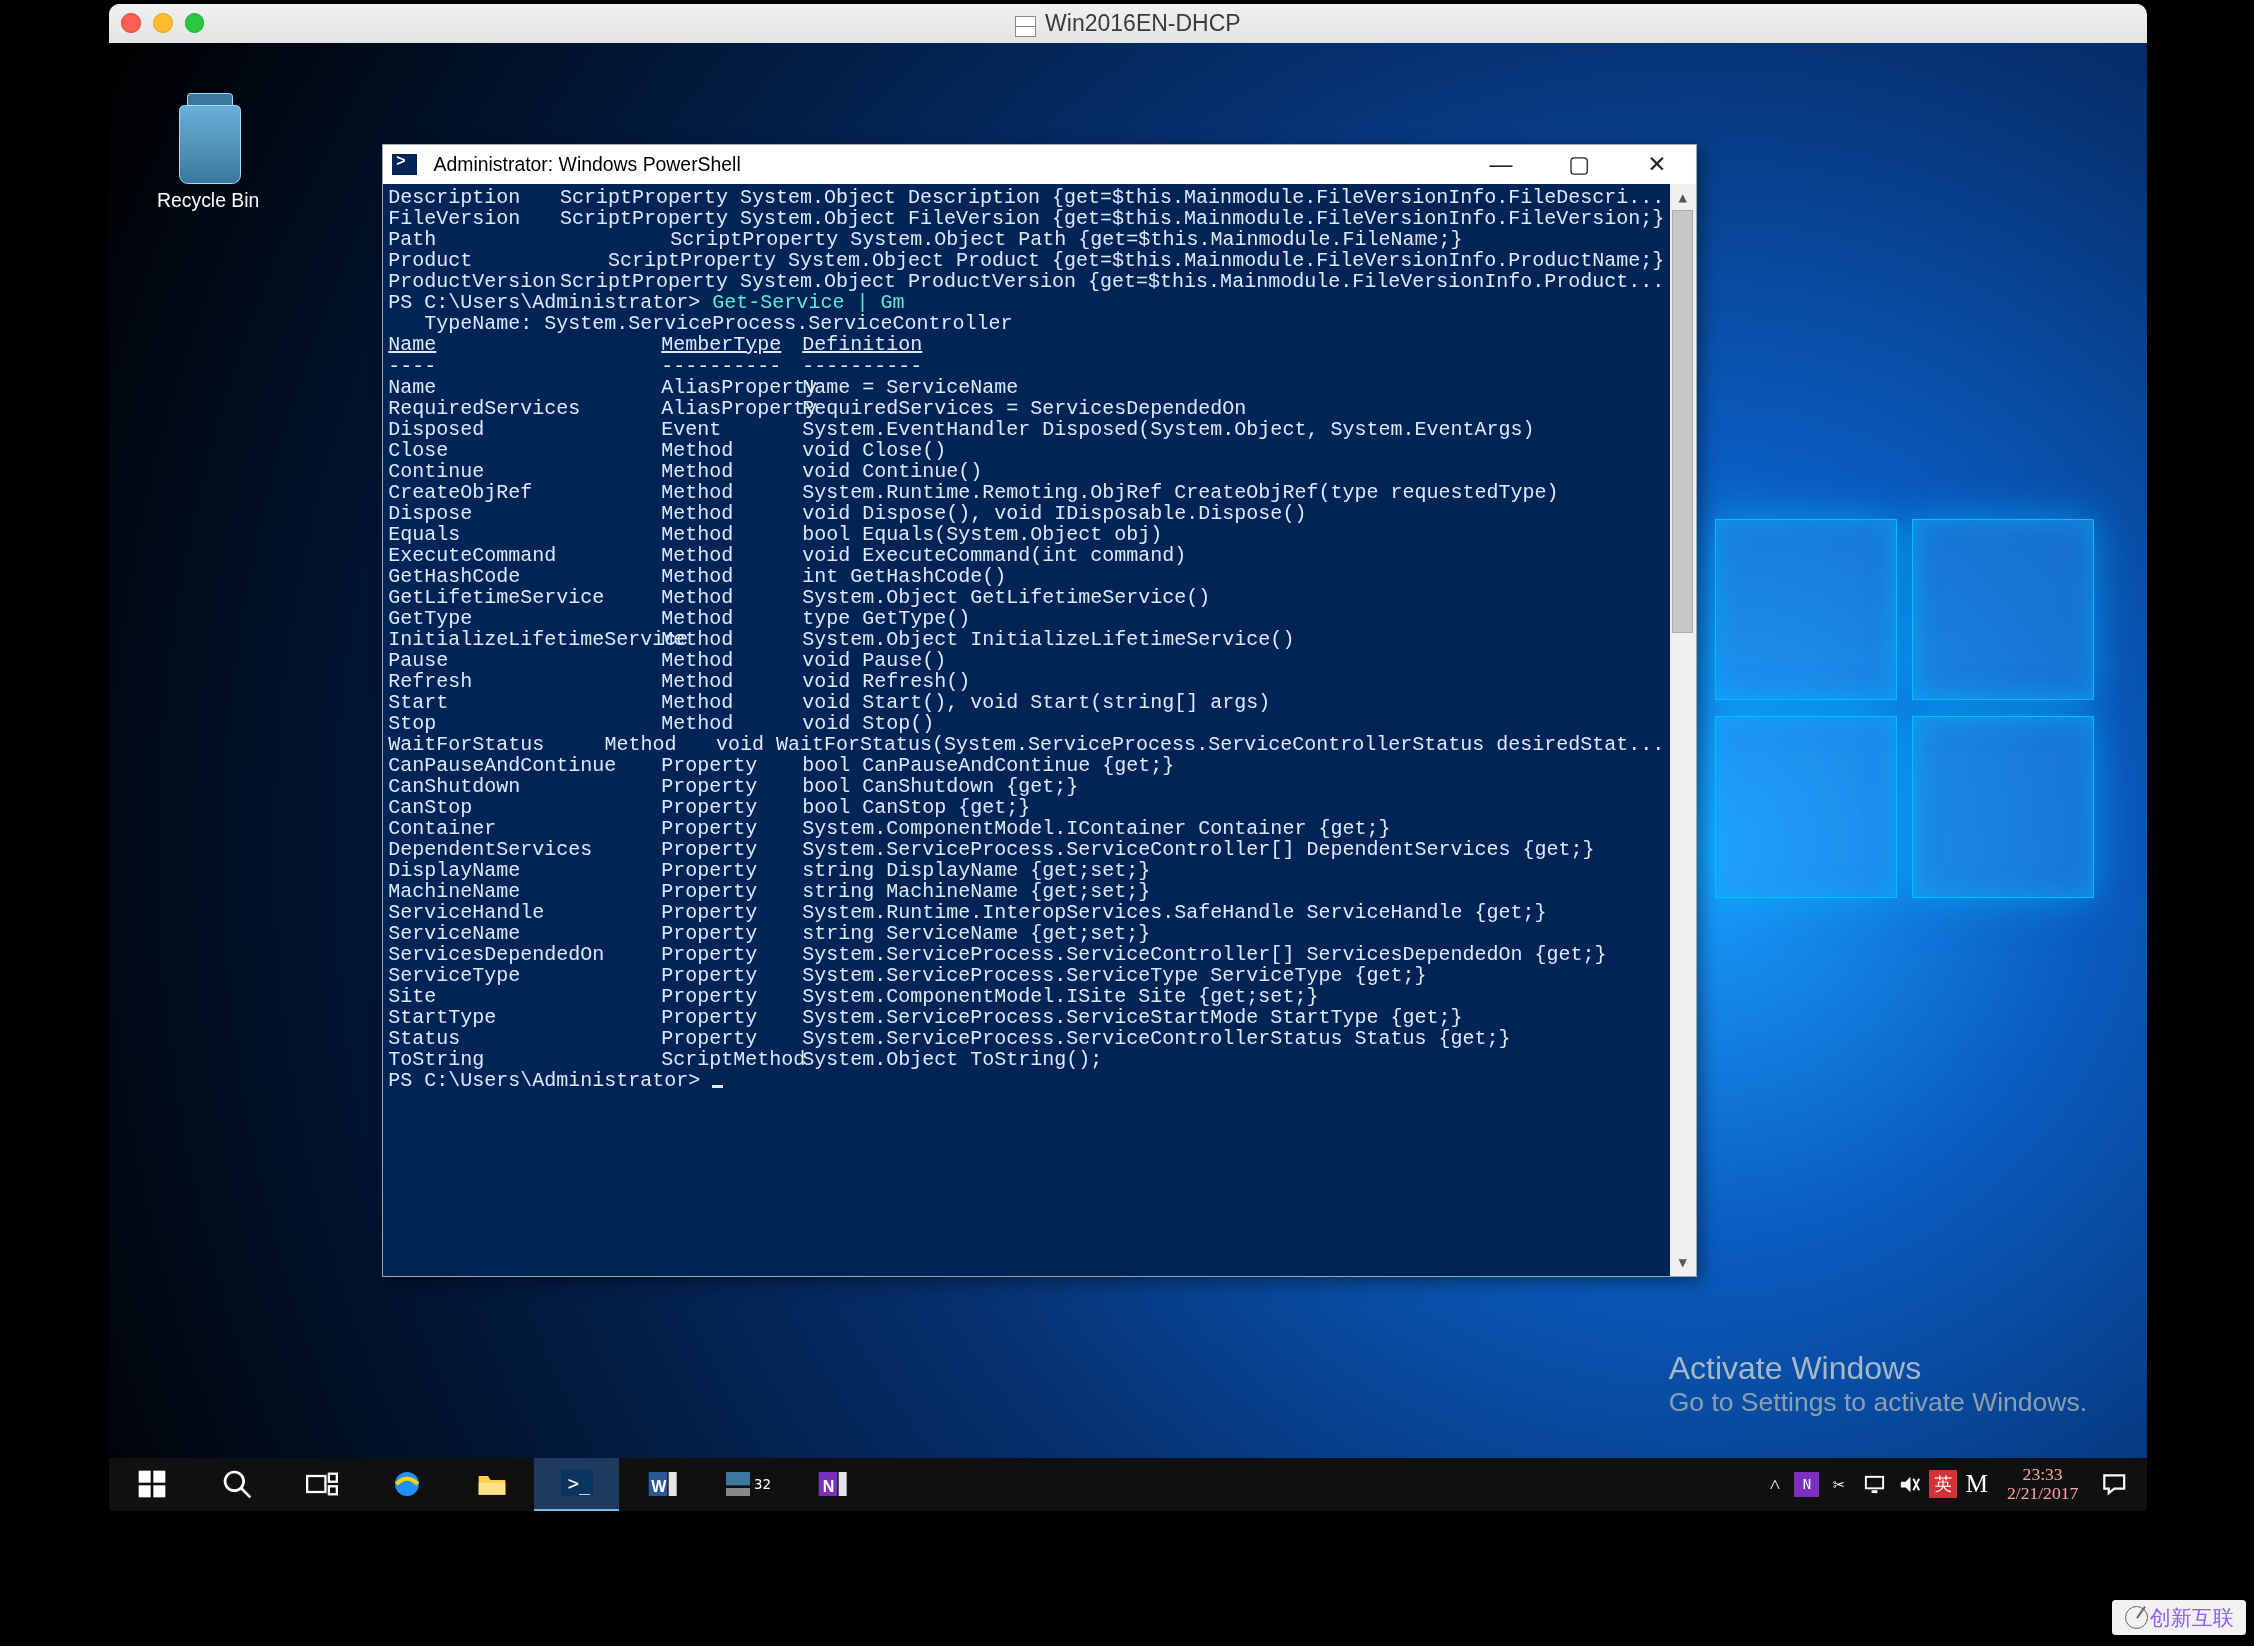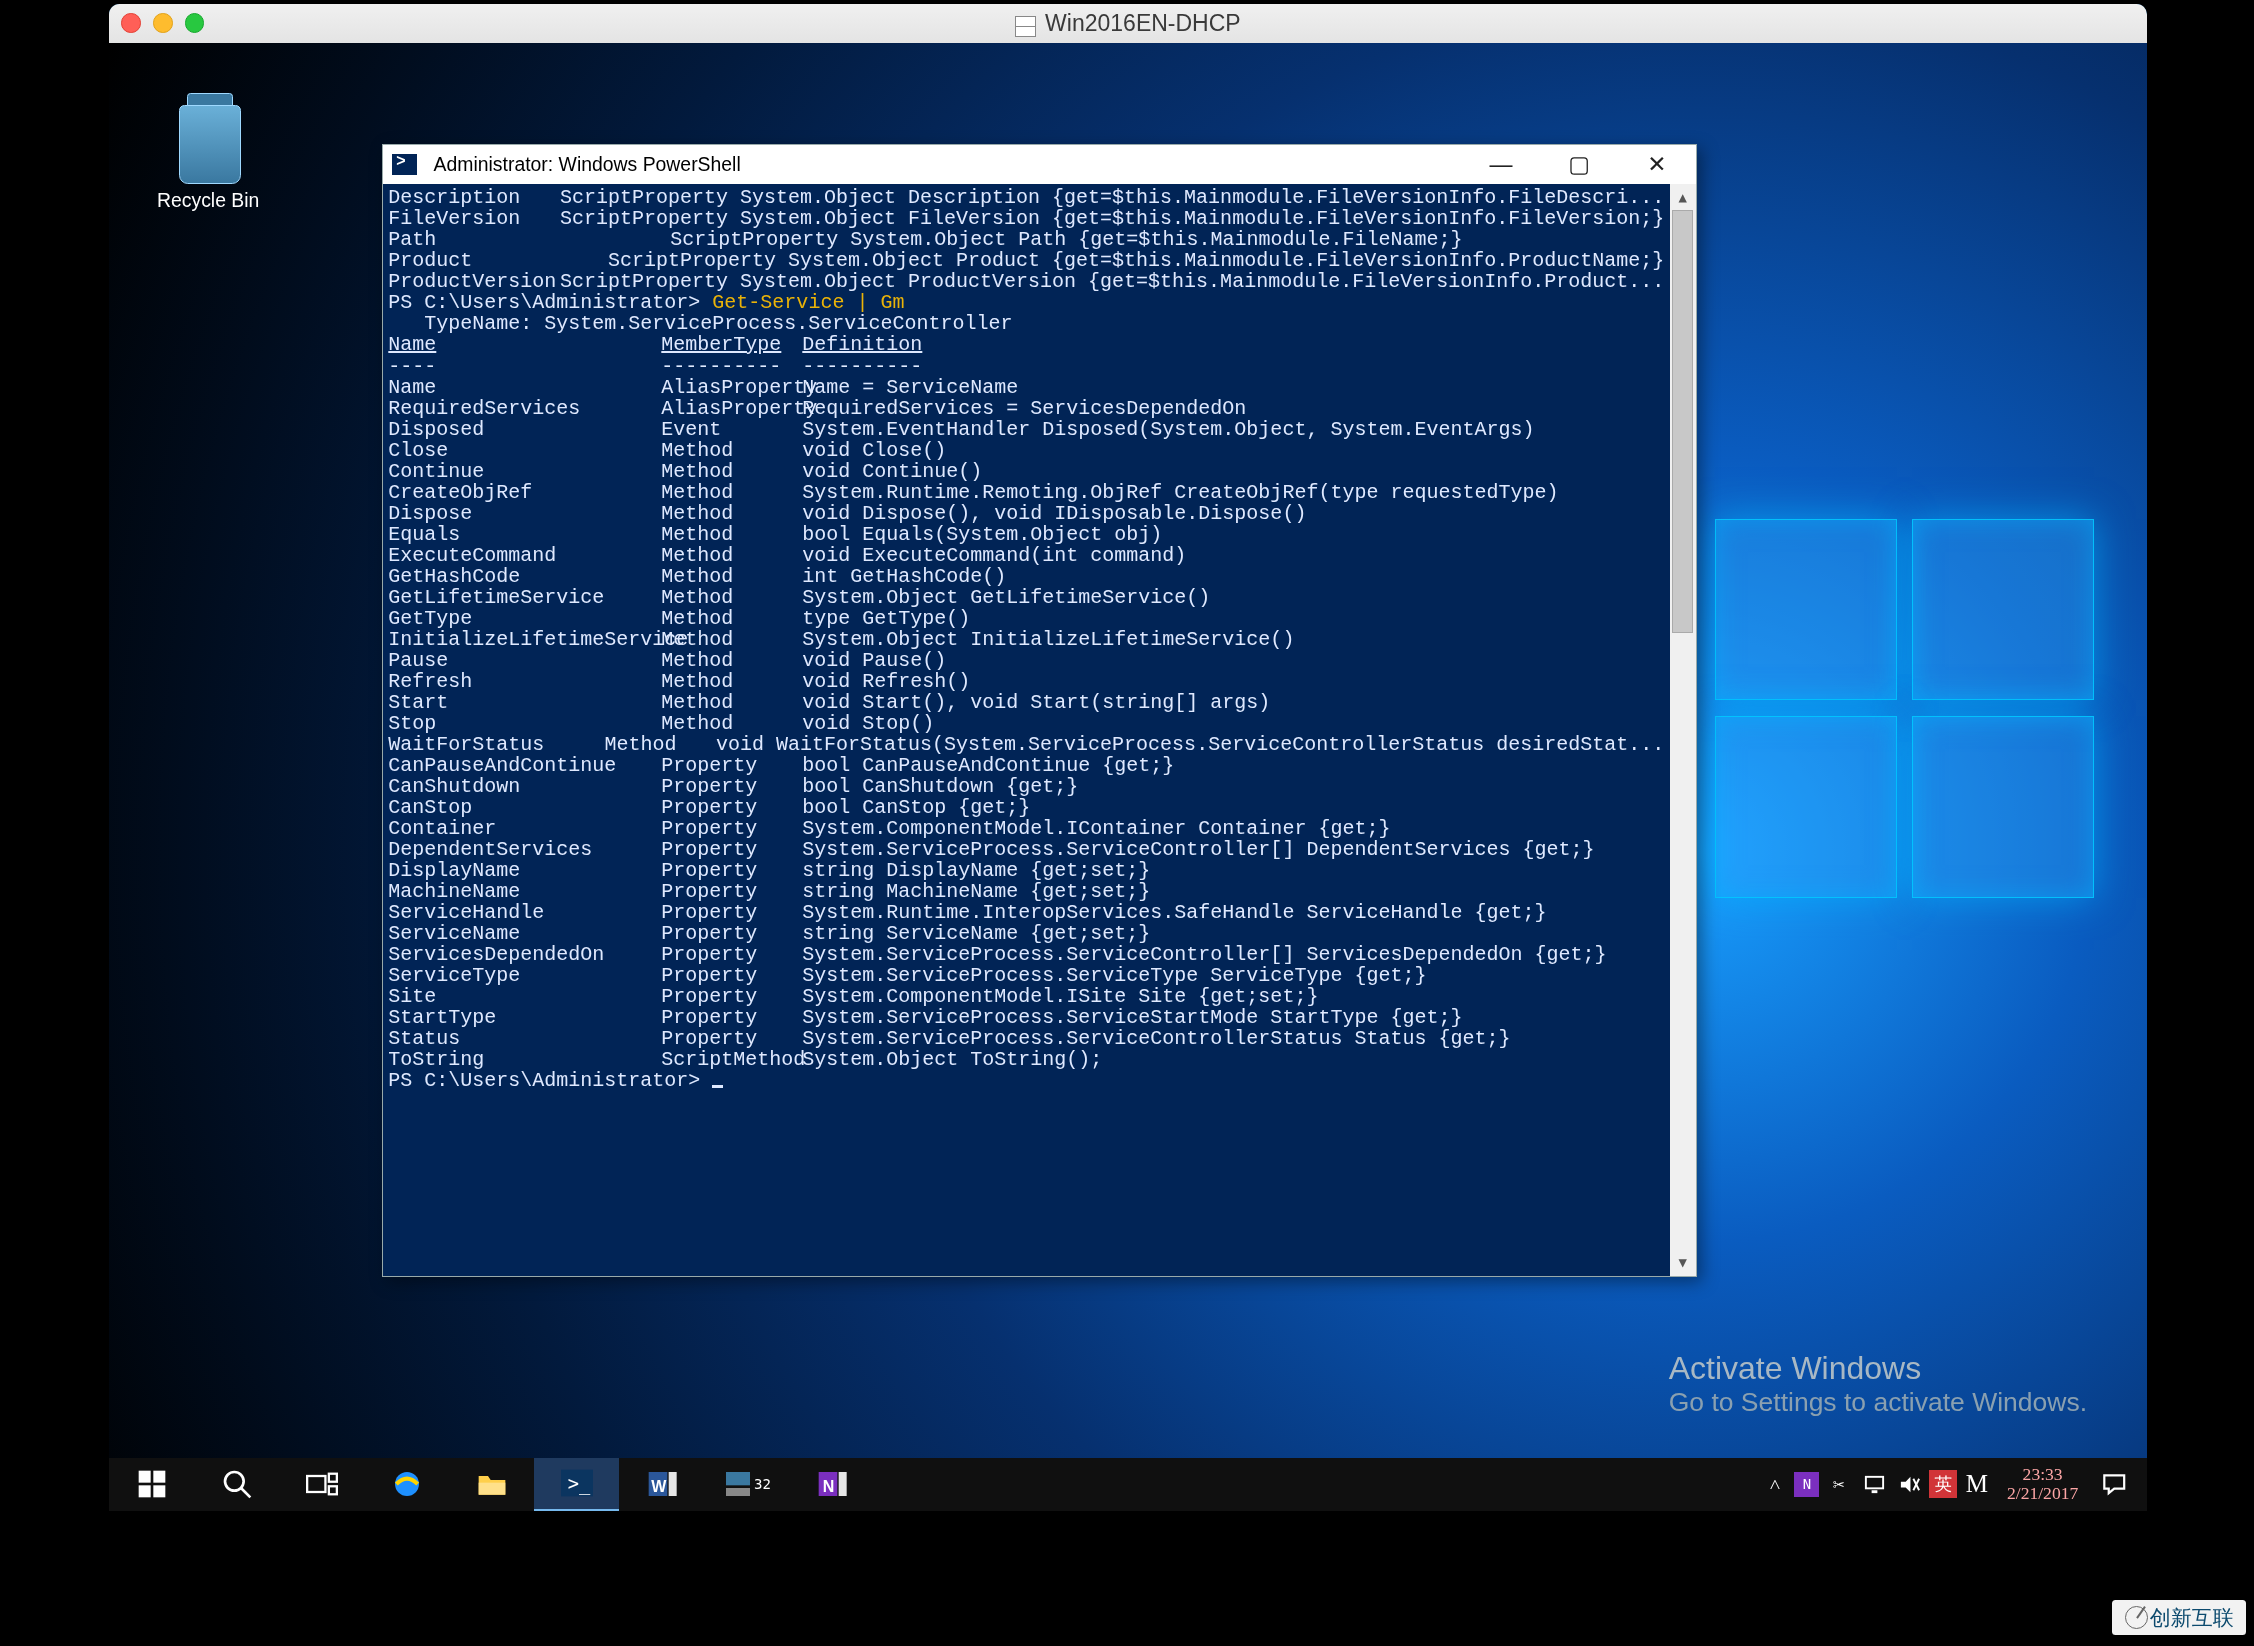--- a/index.html
+++ b/index.html
@@ -130,21 +130,21 @@
   .ps-scroll .arrow{height:26.5px;display:flex;align-items:center;justify-content:center;color:#555;font-size:14px;}
   .ps-scroll .thumb{position:absolute;left:2.6px;right:2.6px;top:26.5px;height:423px;background:#c8c8c8;border:0.9px solid #aaa;}
 
   .ps-text {
     position:absolute; top:0; left:0; right:26.5px; bottom:0;
     padding:3.5px 5.3px;
     font: 20px/21px "Lucida Console","Courier New",monospace;
     color:#dfe9ff;
     white-space:pre;
   }
-  .ps-text .yellow { color:#eab308; }
+  .ps-text .yellow { color:#5eead4; }
   .ps-text .u { text-decoration: underline; }
   .ps-text .cursor{display:inline-block;width:10.6px;height:2.6px;background:#dfe9ff;vertical-align:-1.8px;}
 
   
   .prop-row, .mem-row { display:flex; }
   .prop-row .c1{width:282px;}
   .prop-row .c2{flex:1;}
   .mem-row .c1{width:273px;}
   .mem-row .c2{width:141px;}
   .mem-row .c3{flex:1;}
@@ -163,21 +163,21 @@
   }
   .tb-item.active{background:#1f3a5f;border-bottom:2.6px solid #76b9ed;}
   .tb-item svg{width:32px;height:32px;}
   .tb-right{margin-left:auto;display:flex;align-items:center;height:100%;gap:3.5px;padding-right:10.6px;}
   .tray-icon{width:32px;height:100%;display:flex;align-items:center;justify-content:center;color:#fff;font-size:19.4px;}
   .tb-clock{color:#fca5a5;font:17.6px "Segoe UI";text-align:center;line-height:19.4px;padding:0 10.6px;}
   .tb-action{width:44px;height:100%;display:flex;align-items:center;justify-content:center;}
 
   .watermark {
     position:absolute; right:8.8px; bottom:10.6px;
-    background:rgba(255,255,255,.95); color:#0c4a6e;
+    background:rgba(255,255,255,.95); color:#8b5cf6;
     font:21px "Segoe UI"; padding:3.5px 12.4px; border-radius:3.5px;
     box-shadow:0 1.8px 5.3px rgba(0,0,0,.3);
     display:flex;align-items:center;gap:2px;
   }
   .watermark .wm-logo{width:23px;height:23px;border:1.8px solid #666;border-radius:50%;position:relative;}
   .watermark .wm-logo::after{content:"";position:absolute;width:1.8px;height:14px;background:#666;left:9.7px;top:-3.5px;transform:rotate(35deg);transform-origin:bottom;}
 </style>
 </head>
 <body>
 

